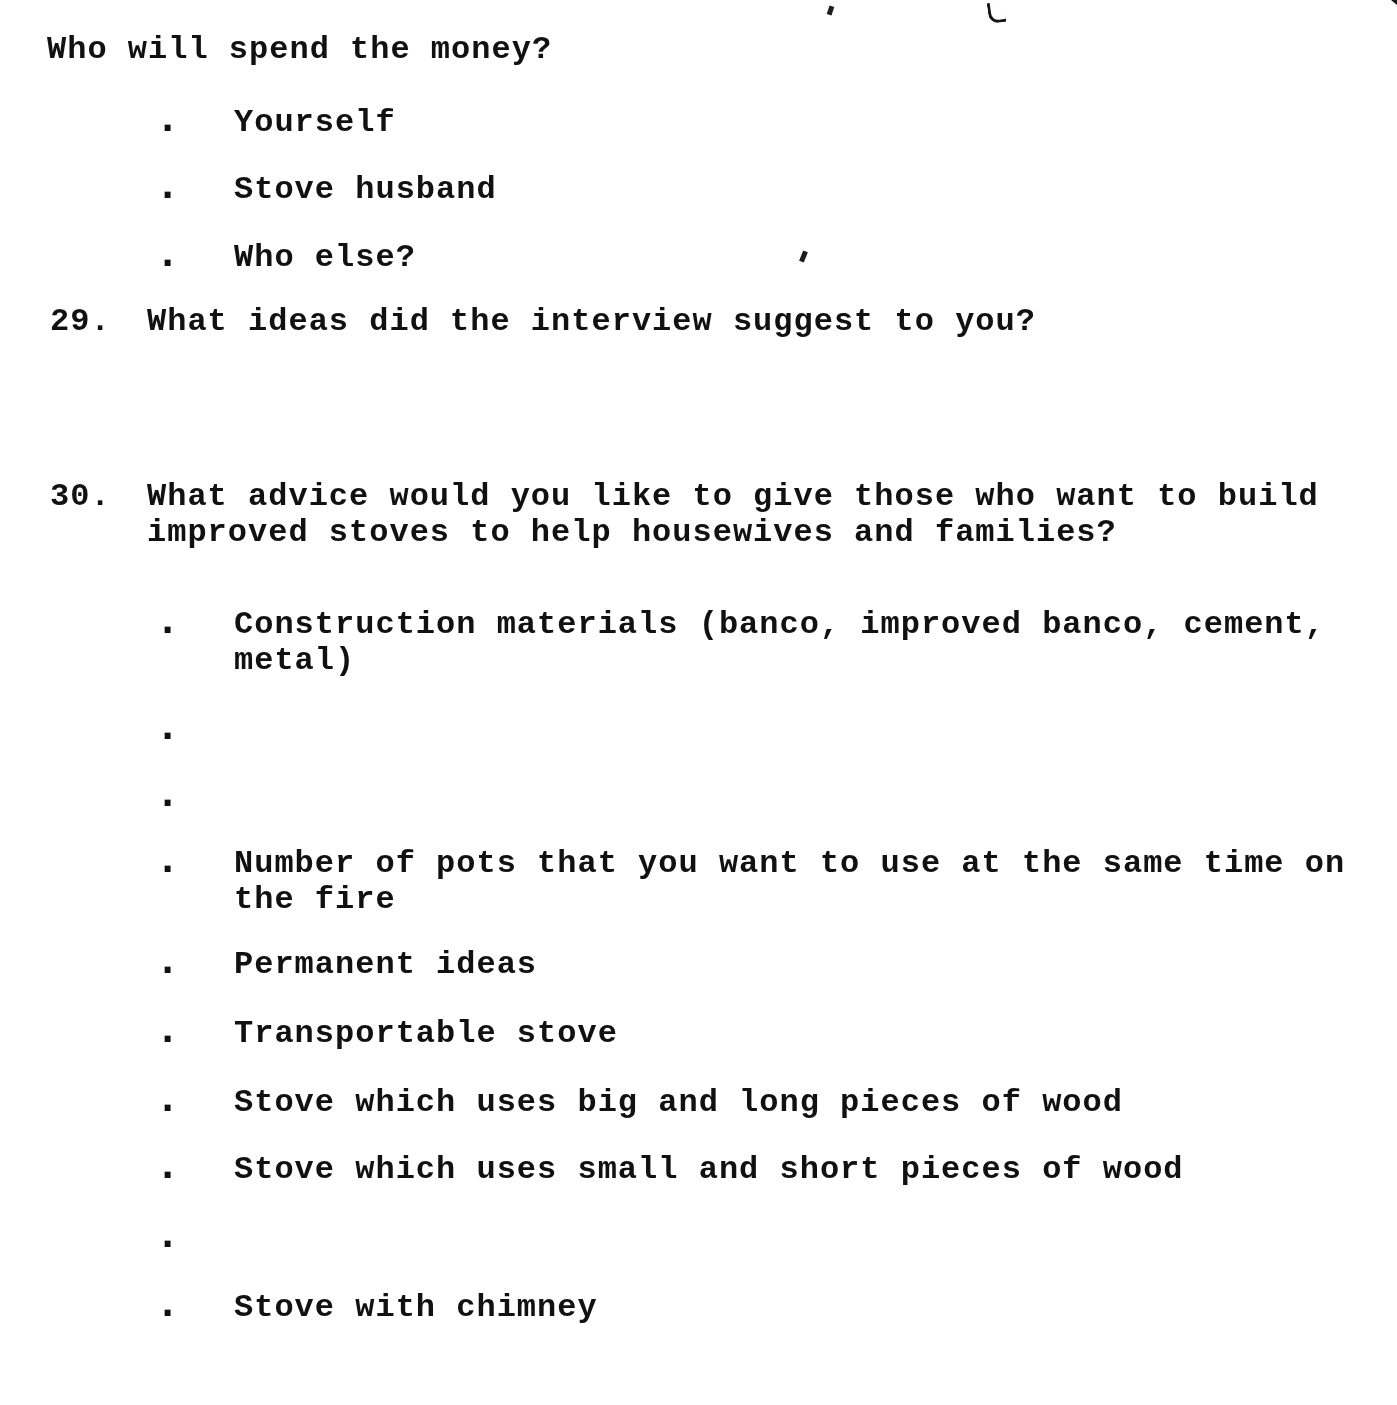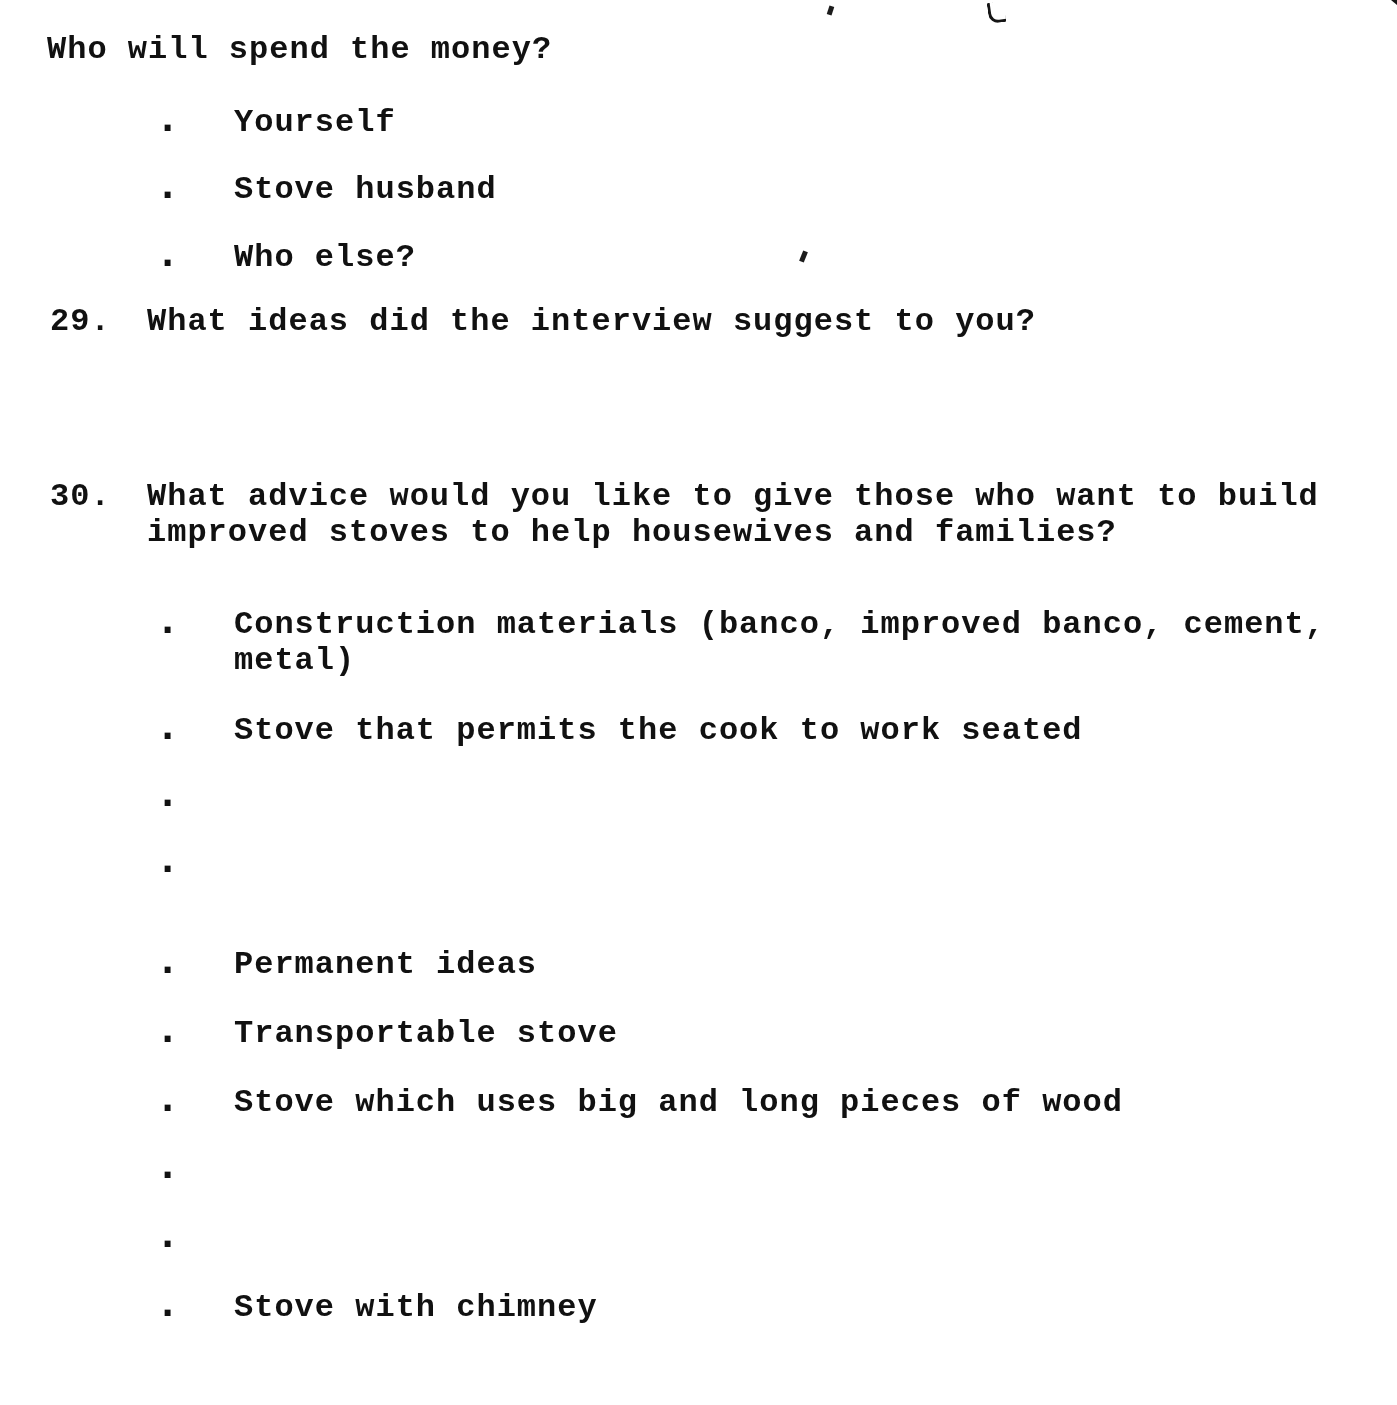--- a/index.html
+++ b/index.html
@@ -89,42 +89,43 @@
     <span class="qnum">30.</span>
     <div class="qtext">What advice would you like to give those who want to build improved stoves to help housewives and families?</div>
   </div>
 
   <div class="opt" style="top:604px;">
     <span class="dot">.</span>
     <span class="opt-text">Construction materials (banco, improved banco, cement, metal)</span>
   </div>
   <div class="opt" style="top:710px;">
     <span class="dot">.</span>
-    <span class="opt-text">Stove that permits the cook to work seated</span>
   </div>
   <div class="opt" style="top:777px;">
     <span class="dot">.</span>
   </div>
   <div class="opt" style="top:843px;">
     <span class="dot">.</span>
+    <span class="opt-text">Number of pots that you want to use at the same time on the fire</span>
   </div>
   <div class="opt" style="top:944px;">
     <span class="dot">.</span>
     <span class="opt-text">Permanent ideas</span>
   </div>
   <div class="opt" style="top:1013px;">
     <span class="dot">.</span>
     <span class="opt-text">Transportable stove</span>
   </div>
   <div class="opt" style="top:1082px;">
     <span class="dot">.</span>
     <span class="opt-text">Stove which uses big and long pieces of wood</span>
   </div>
   <div class="opt" style="top:1149px;">
     <span class="dot">.</span>
+    <span class="opt-text">Stove which uses small and short pieces of wood</span>
   </div>
   <div class="opt" style="top:1218px;">
     <span class="dot">.</span>
   </div>
   <div class="opt" style="top:1287px;">
     <span class="dot">.</span>
     <span class="opt-text">Stove with chimney</span>
   </div>
 
 </div>

